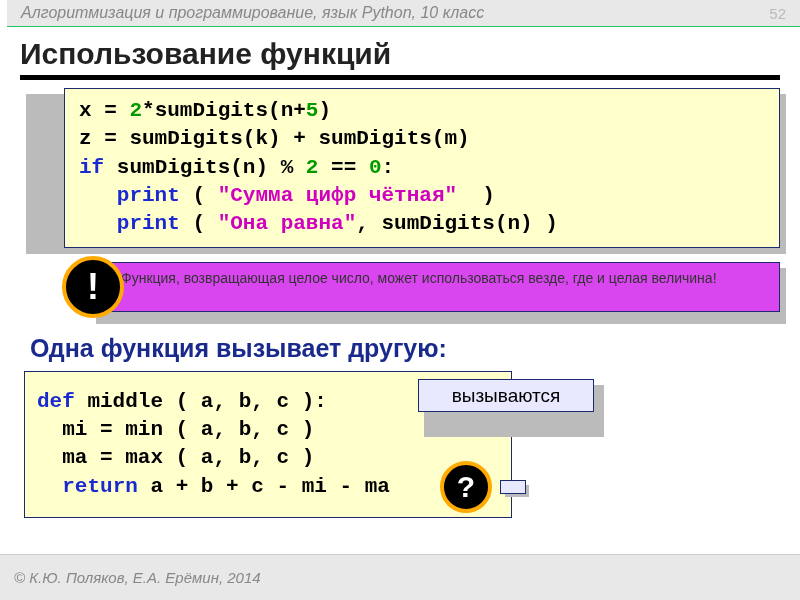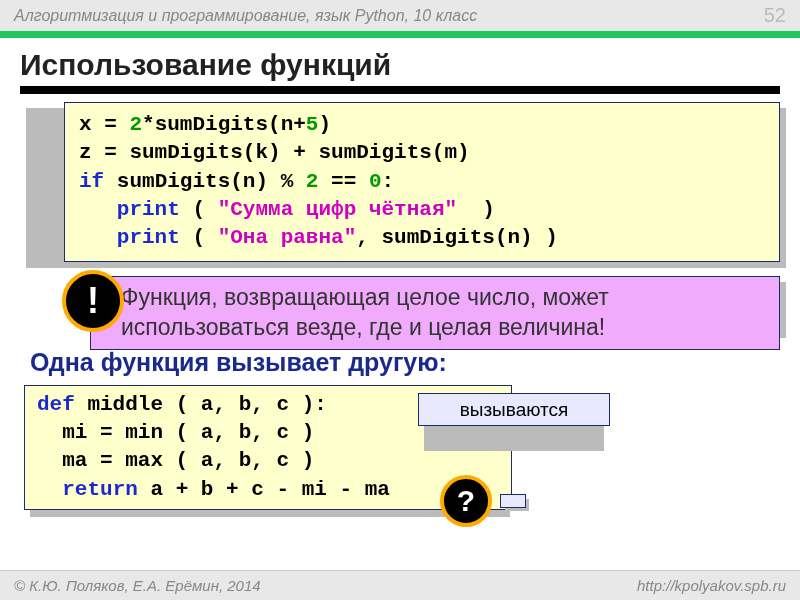--- a/index.html
+++ b/index.html
@@ -7,41 +7,42 @@
     padding: 0;
     width: 800px;
     height: 600px;
     font-family: Arial, Helvetica, sans-serif;
     background: #fff;
     position: relative;
     overflow: hidden;
   }
   .top-bar {
     background: #e8e8e8;
-    border-bottom: 7px solid #22c55e;
+    border-bottom: 1px solid #22c55e;
     padding: 4px 14px;
     display: flex;
     justify-content: space-between;
     align-items: center;
     font-size: 16px;
     color: #888;
     font-style: italic;
+    margin-left: 7px;
   }
   .top-bar .pagenum {
     font-style: normal;
     color: #bbb;
-    font-size: 20px;
+    font-size: 15px;
   }
   .title {
     font-size: 30px;
     font-weight: bold;
     color: #222;
     margin: 10px 20px 4px 20px;
     padding-bottom: 4px;
-    border-bottom: 8px solid #000000;
+    border-bottom: 5px solid #000000;
   }
   .code-box-wrap {
     margin: 8px 20px 8px 20px;
     position: relative;
     padding-left: 44px;
   }
   .shadow {
     position: absolute;
     top: 6px; left: 6px; right: -6px; bottom: -6px;
     background: #bbb;
@@ -64,24 +65,24 @@
   .str { color: #d000c0; }
   .callout-row {
     margin: 14px 20px 8px 20px;
     position: relative;
     height: 64px;
   }
   .callout-box {
     position: absolute;
     left: 70px;
     right: 0;
-    background: #f0abfc;
-    border: 1.5px solid #1a2a6c;
-    padding: 6px 14px 6px 30px;
-    font-size: 23px;
+    background: #d946ef;
+    border: 1.5px solid #1a2a6c;
+    padding: 6px 14px 24px 30px;
+    font-size: 14px;
     color: #333;
     line-height: 1.3;
     z-index: 1;
   }
   .callout-shadow {
     position: absolute;
     left: 76px; right:-6px;
     top: 6px;
     height: 56px;
     background: #bbb;
@@ -120,36 +121,36 @@
     height: 126px;
     background: #bbb;
   }
   .code2 {
     position: absolute;
     left: 4px;
     top: 4px;
     width: 462px;
     background: #ffffcc;
     border: 1.5px solid #1a2a6c;
-    padding: 5px 12px;
+    padding: 16px 12px;
     font-family: "Courier New", monospace;
     font-size: 21px;
     font-weight: bold;
     line-height: 1.35;
     white-space: pre;
     z-index: 1;
   }
   .side-call {
     position: absolute;
     left: 398px;
     top: 12px;
     width: 166px;
     background: #e8e8ff;
     border: 1.5px solid #1a2a6c;
-    padding: 4px 12px;
+    padding: 4px 4px;
     font-size: 19px;
     text-align: center;
     z-index: 2;
     line-height: 1.25;
   }
   .side-call-shadow {
     position: absolute;
     left: 404px; top: 18px;
     width: 180px; height: 52px;
     background: #bbb;
@@ -190,21 +191,21 @@
     left:4px; top:4px; right:-4px; bottom:-4px;
     background:#bbb;
     z-index:-1;
   }
   .footer {
     position: absolute;
     bottom: 0;
     left: 0; right: 0;
     background: #e8e8e8;
     border-top: 1px solid #ccc;
-    padding: 6px 14px;
+    padding: 14px 14px;
     display: flex;
     justify-content: space-between;
     font-size: 15px;
     font-style: italic;
     color: #888;
   }
 </style>
 </head>
 <body>
 
@@ -247,14 +248,13 @@
   <div class="qrow">
     <div class="qmark">?</div>
     <div class="qtext">
       <div class="qtext-shadow"></div>
     </div>
   </div>
 </div>
 
 <div class="footer">
   <span>© К.Ю. Поляков, Е.А. Ерёмин, 2014</span>
-  <span>http://kpolyakov.spb.ru</span>
 </div>
 
 </body></html>

